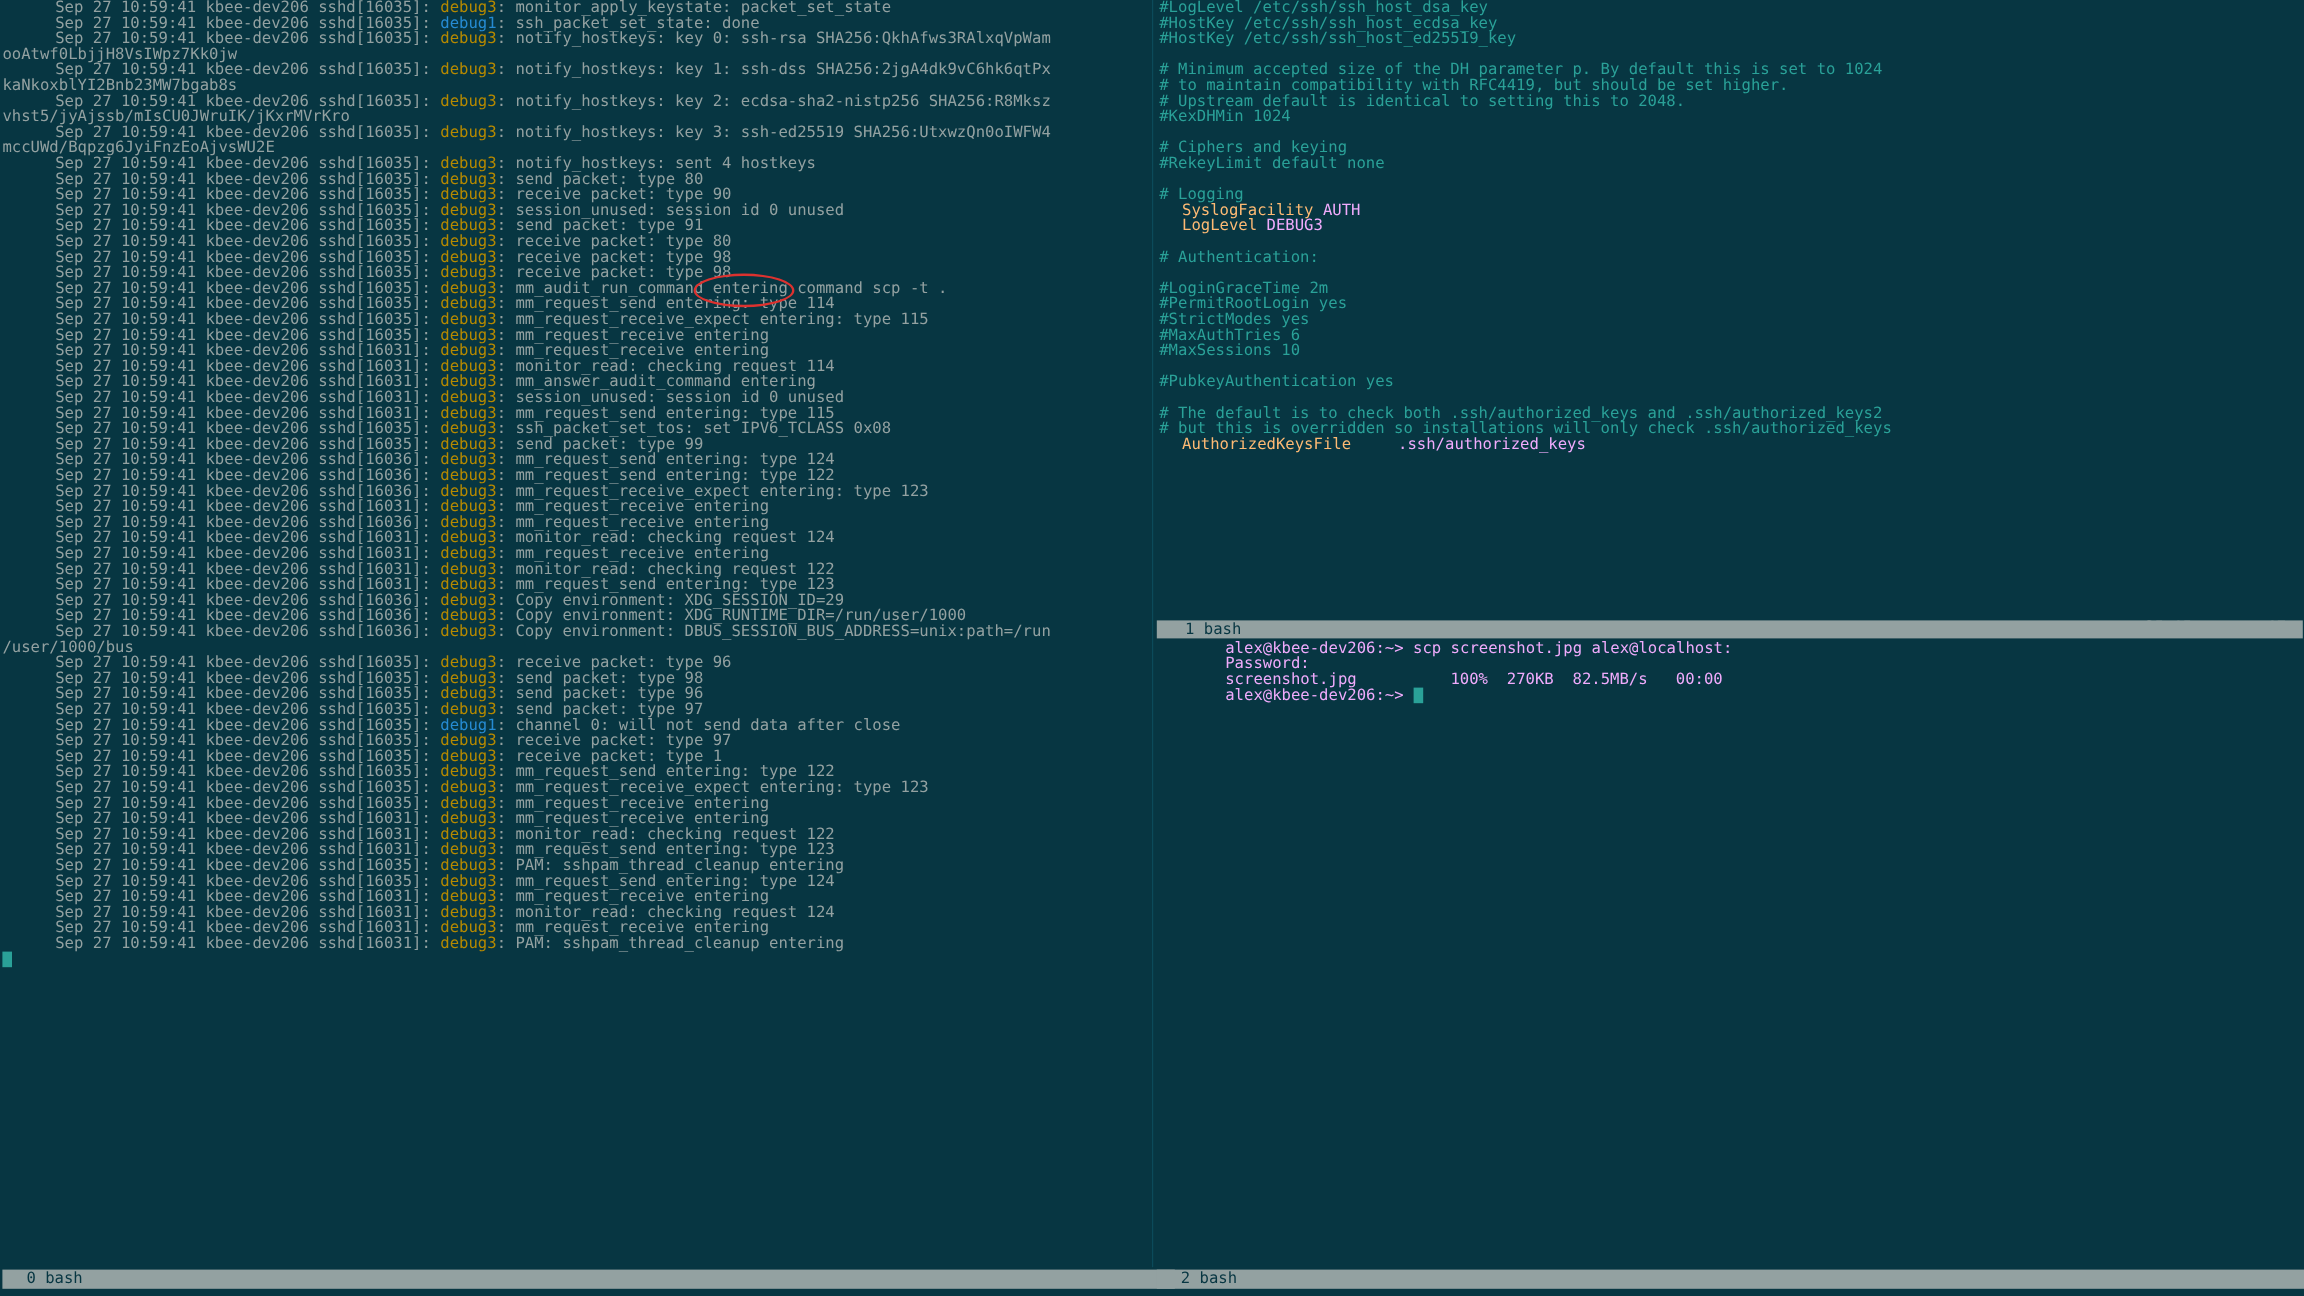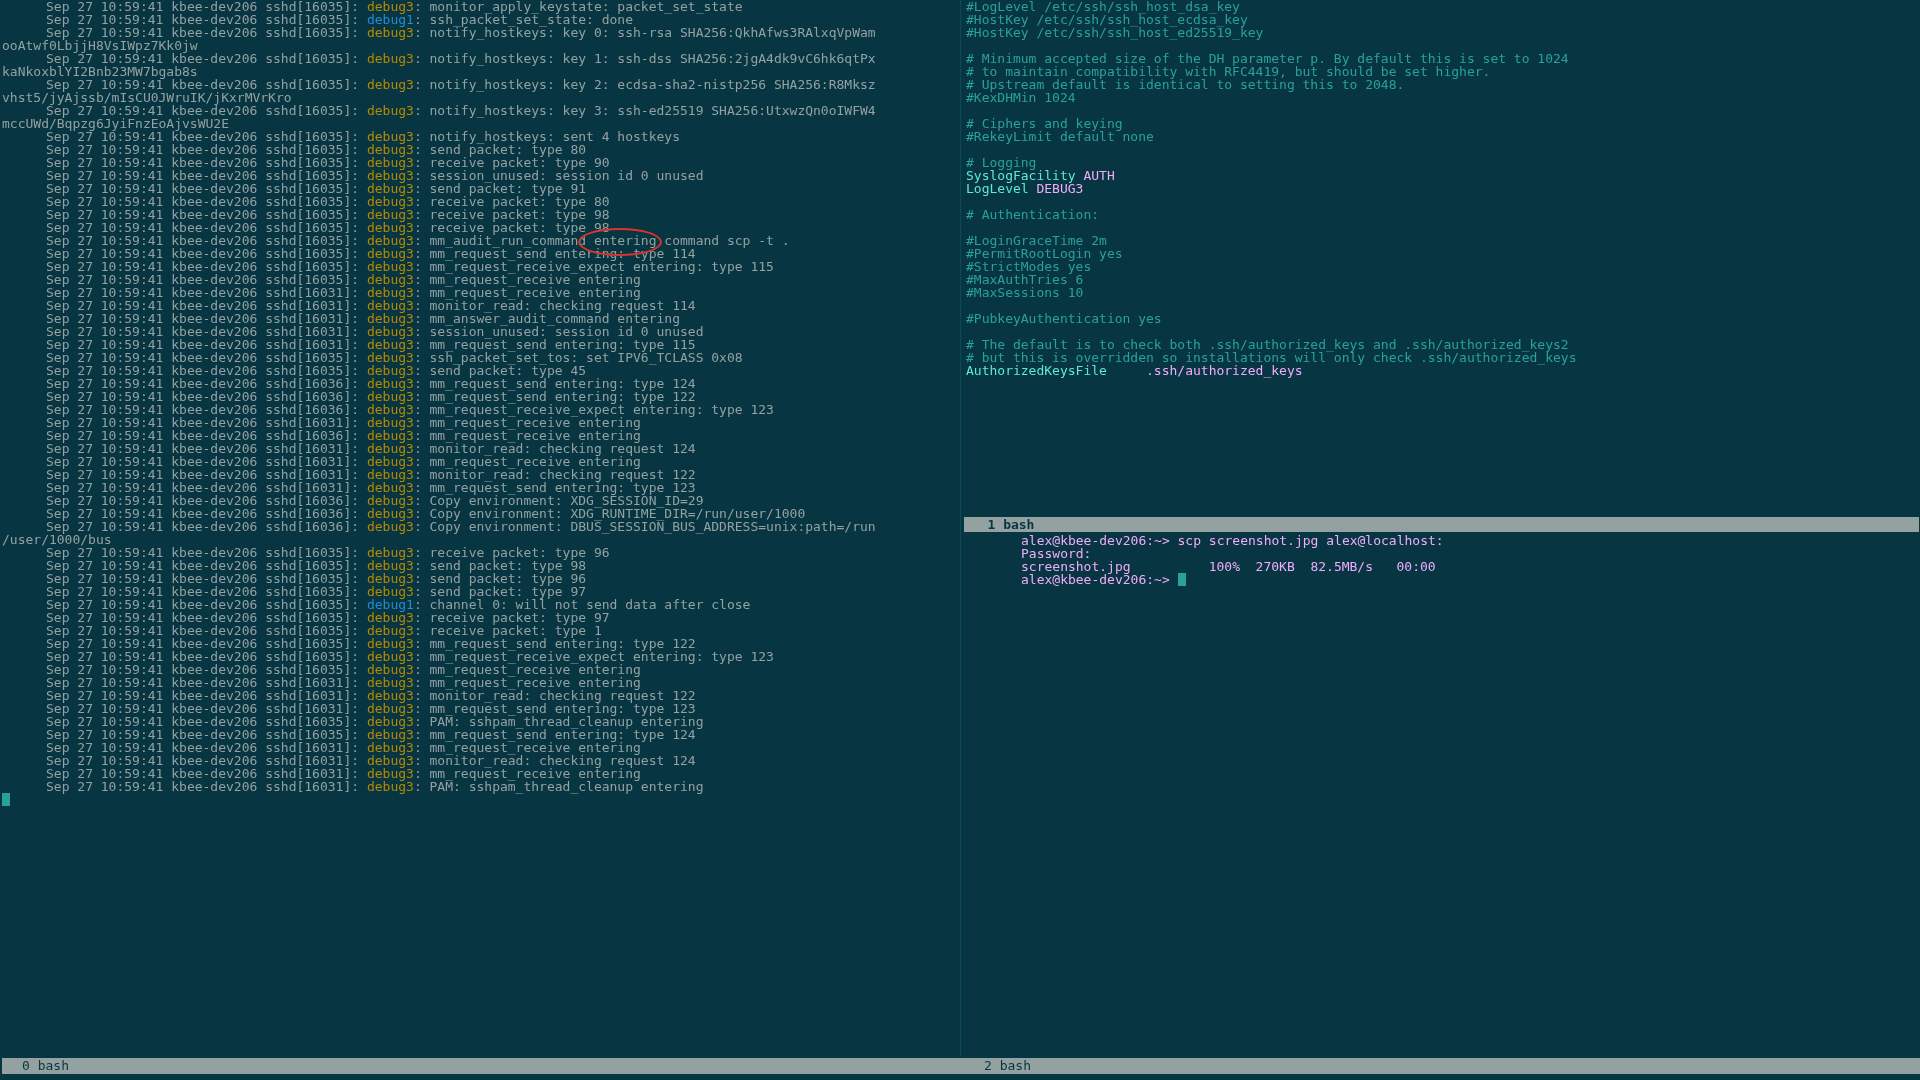--- a/index.html
+++ b/index.html
@@ -63,28 +63,27 @@
   .config-tab {
     position: absolute;
     left: 964px;
     top: 517px;
     width: 955px;
     height: 15px;
     background: #93a1a1;
     color: #073642;
     white-space: pre;
     line-height: 15px;
-    font-weight: bold;
   }
   .log-date { color: #93a1a1; margin-left: 44px; }
   .debug1 { color: #268bd2; }
   .debug3 { color: #b58900; }
   .msg { color: #93a1a1; }
   .comment { color: #2aa198; }
-  .keyword { color: #5eead4; }
+  .keyword { color: #fdba74; margin-left: 19px; }
   .value { color: #f0abfc; }
   .cursor {
     background: #2aa198;
     color: #073642;
     display: inline-block;
     width: 8px;
     height: 13px;
     vertical-align: bottom;
   }
   .circle-annotation {
@@ -130,21 +129,21 @@
 <span class="log-date">Sep 27 10:59:41 kbee-dev206 sshd[16035]: </span><span class="debug3">debug3</span><span class="msg">: mm_audit_run_command entering command scp -t .</span>
 <span class="log-date">Sep 27 10:59:41 kbee-dev206 sshd[16035]: </span><span class="debug3">debug3</span><span class="msg">: mm_request_send entering: type 114</span>
 <span class="log-date">Sep 27 10:59:41 kbee-dev206 sshd[16035]: </span><span class="debug3">debug3</span><span class="msg">: mm_request_receive_expect entering: type 115</span>
 <span class="log-date">Sep 27 10:59:41 kbee-dev206 sshd[16035]: </span><span class="debug3">debug3</span><span class="msg">: mm_request_receive entering</span>
 <span class="log-date">Sep 27 10:59:41 kbee-dev206 sshd[16031]: </span><span class="debug3">debug3</span><span class="msg">: mm_request_receive entering</span>
 <span class="log-date">Sep 27 10:59:41 kbee-dev206 sshd[16031]: </span><span class="debug3">debug3</span><span class="msg">: monitor_read: checking request 114</span>
 <span class="log-date">Sep 27 10:59:41 kbee-dev206 sshd[16031]: </span><span class="debug3">debug3</span><span class="msg">: mm_answer_audit_command entering</span>
 <span class="log-date">Sep 27 10:59:41 kbee-dev206 sshd[16031]: </span><span class="debug3">debug3</span><span class="msg">: session_unused: session id 0 unused</span>
 <span class="log-date">Sep 27 10:59:41 kbee-dev206 sshd[16031]: </span><span class="debug3">debug3</span><span class="msg">: mm_request_send entering: type 115</span>
 <span class="log-date">Sep 27 10:59:41 kbee-dev206 sshd[16035]: </span><span class="debug3">debug3</span><span class="msg">: ssh_packet_set_tos: set IPV6_TCLASS 0x08</span>
-<span class="log-date">Sep 27 10:59:41 kbee-dev206 sshd[16035]: </span><span class="debug3">debug3</span><span class="msg">: send packet: type 45</span>
+<span class="log-date">Sep 27 10:59:41 kbee-dev206 sshd[16035]: </span><span class="debug3">debug3</span><span class="msg">: send packet: type 99</span>
 <span class="log-date">Sep 27 10:59:41 kbee-dev206 sshd[16036]: </span><span class="debug3">debug3</span><span class="msg">: mm_request_send entering: type 124</span>
 <span class="log-date">Sep 27 10:59:41 kbee-dev206 sshd[16036]: </span><span class="debug3">debug3</span><span class="msg">: mm_request_send entering: type 122</span>
 <span class="log-date">Sep 27 10:59:41 kbee-dev206 sshd[16036]: </span><span class="debug3">debug3</span><span class="msg">: mm_request_receive_expect entering: type 123</span>
 <span class="log-date">Sep 27 10:59:41 kbee-dev206 sshd[16031]: </span><span class="debug3">debug3</span><span class="msg">: mm_request_receive entering</span>
 <span class="log-date">Sep 27 10:59:41 kbee-dev206 sshd[16036]: </span><span class="debug3">debug3</span><span class="msg">: mm_request_receive entering</span>
 <span class="log-date">Sep 27 10:59:41 kbee-dev206 sshd[16031]: </span><span class="debug3">debug3</span><span class="msg">: monitor_read: checking request 124</span>
 <span class="log-date">Sep 27 10:59:41 kbee-dev206 sshd[16031]: </span><span class="debug3">debug3</span><span class="msg">: mm_request_receive entering</span>
 <span class="log-date">Sep 27 10:59:41 kbee-dev206 sshd[16031]: </span><span class="debug3">debug3</span><span class="msg">: monitor_read: checking request 122</span>
 <span class="log-date">Sep 27 10:59:41 kbee-dev206 sshd[16031]: </span><span class="debug3">debug3</span><span class="msg">: mm_request_send entering: type 123</span>
 <span class="log-date">Sep 27 10:59:41 kbee-dev206 sshd[16036]: </span><span class="debug3">debug3</span><span class="msg">: Copy environment: XDG_SESSION_ID=29</span>

